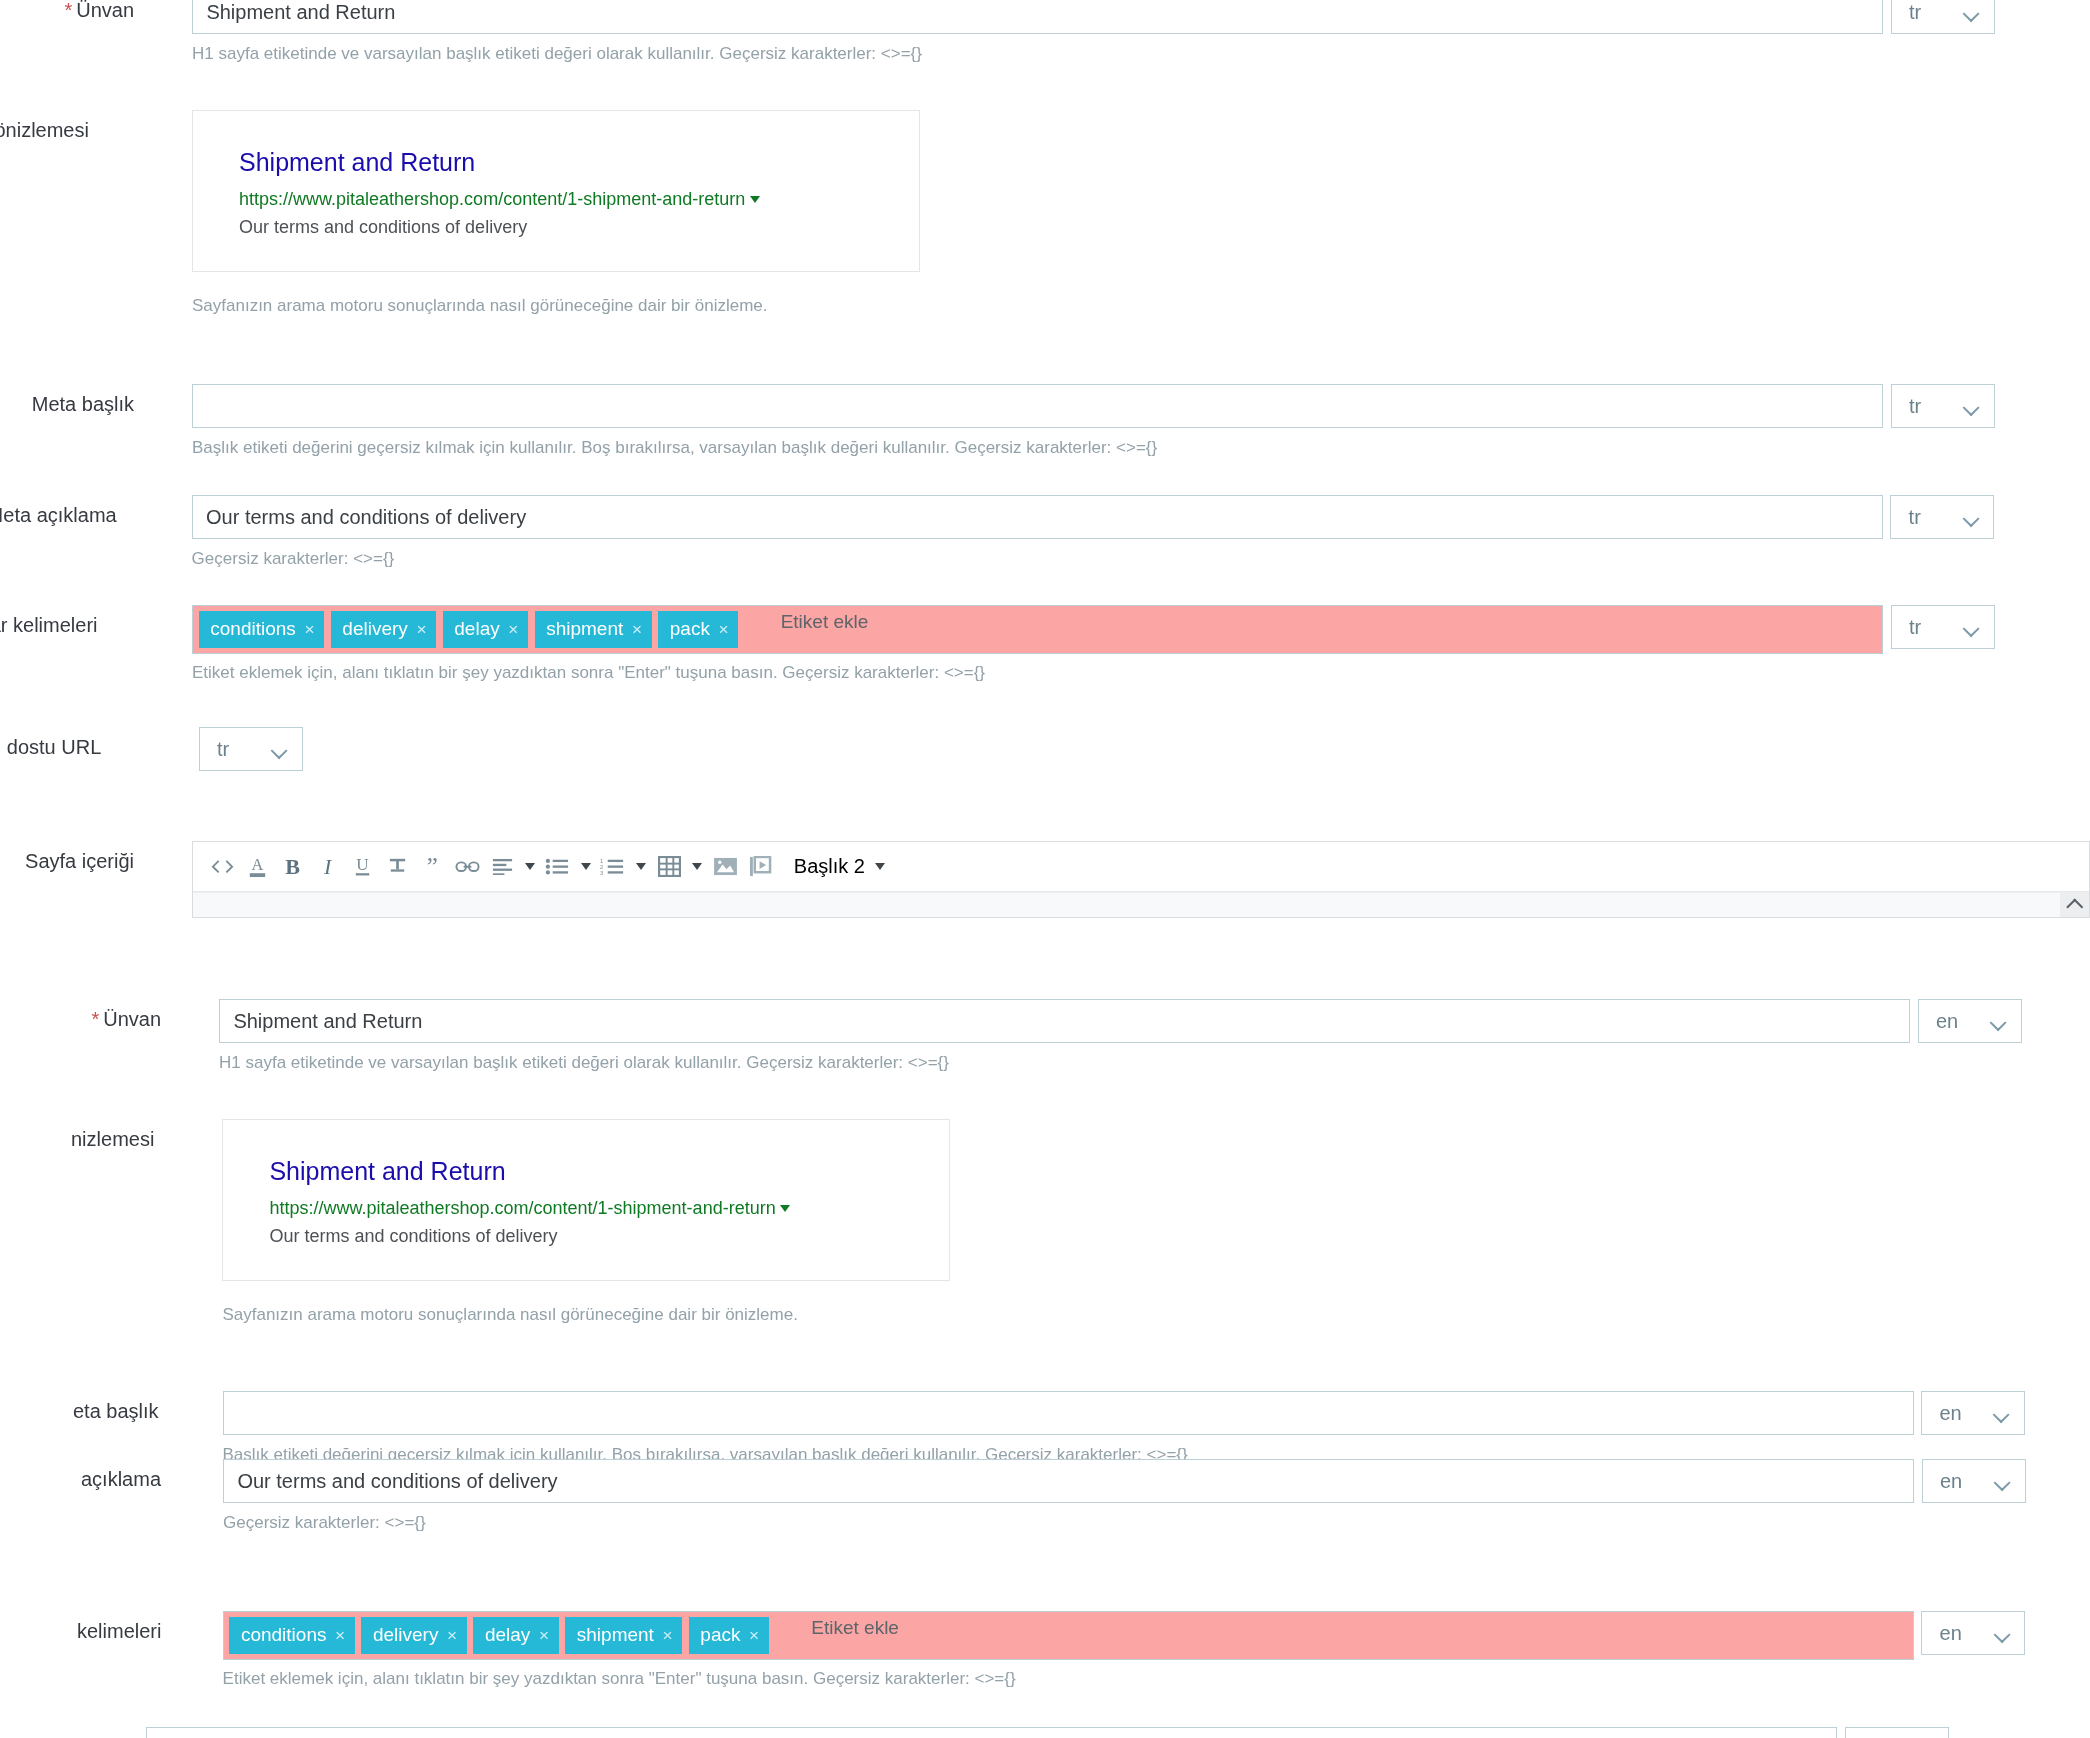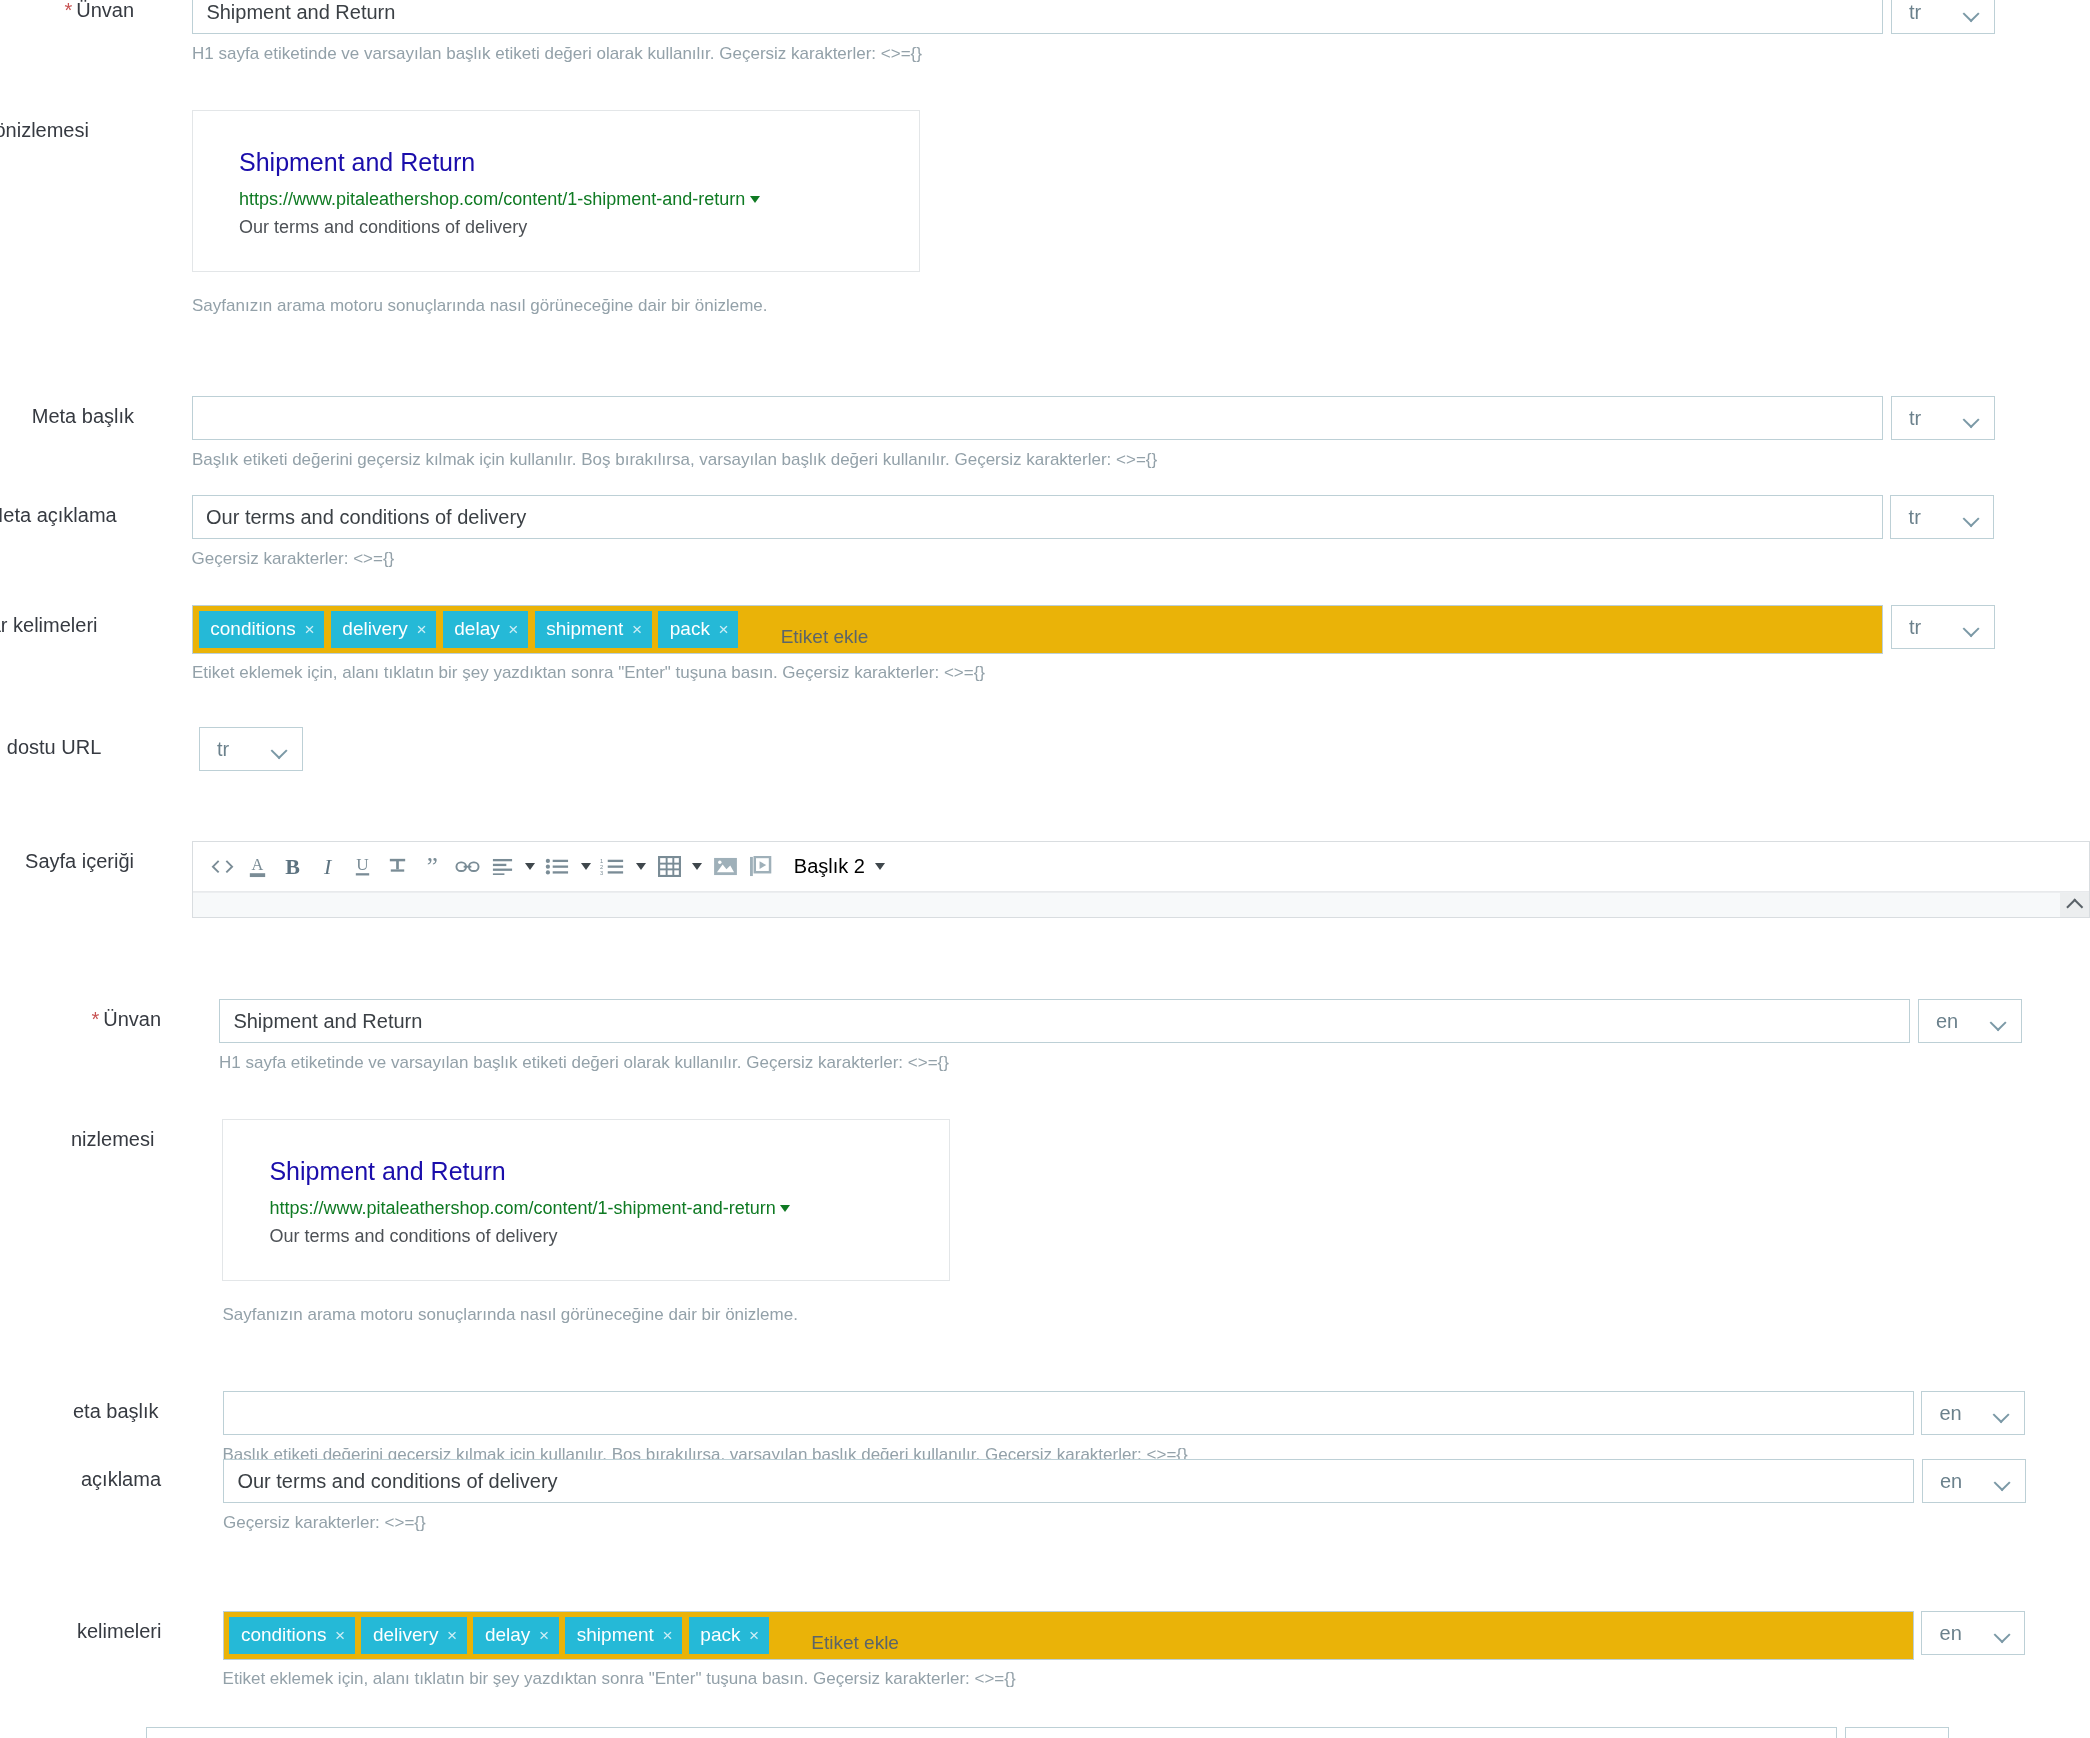--- a/index.html
+++ b/index.html
@@ -110,24 +110,24 @@
   }
   .seo-desc {
     color:#4d5156;
     font-size:18px;
     margin:0;
   }
 
   
   .tagbox {
     border:1px solid #bdd0d6;
-    background:#eab308;
+    background:#fca5a5;
     min-height:48px;
     display:flex;
-    align-items:flex-end;
+    align-items:flex-start;
     padding:4.8px 5.8px;
     width:100%;
     flex-wrap:nowrap;
   }
   .chip {
     background:#25b9d7;
     color:#fff;
     font-size:19px;
     height:37px;
     display:flex;
@@ -237,21 +237,21 @@
     <div class="ctrl" style="margin-left:98px;">
       <div class="seo-card">
         <div class="seo-title">Shipment and Return</div>
         <div class="seo-url"><span>https://www.pitaleathershop.com/content/1-shipment-and-return</span><span class="seo-caret"></span></div>
         <div class="seo-desc">Our terms and conditions of delivery</div>
       </div>
       <div class="hint" style="margin-top:23px;">Sayfanızın arama motoru sonuçlarında nasıl görüneceğine dair bir önizleme.</div>
     </div>
   </div>
 
-  <div class="row" style="position:absolute; left:0; top:384px; width:2090px;margin-top:12px;">
+  <div class="row" style="position:absolute; left:0; top:384px; width:2090px;">
     <div class="lbl" style="width:134px;">Meta başlık</div>
     <div class="ctrl" style="margin-left:58px; width:1898px;">
       <div class="inline">
         <input class="field" style="width: 1691px;" value="">
         <div class="lang">
           <span>tr</span>
           <span class="chev"></span>
         </div>
       </div>
       <div class="hint">Başlık etiketi değerini geçersiz kılmak için kullanılır. Boş bırakılırsa, varsayılan başlık değeri kullanılır. Geçersiz karakterler: &lt;&gt;={}</div>

